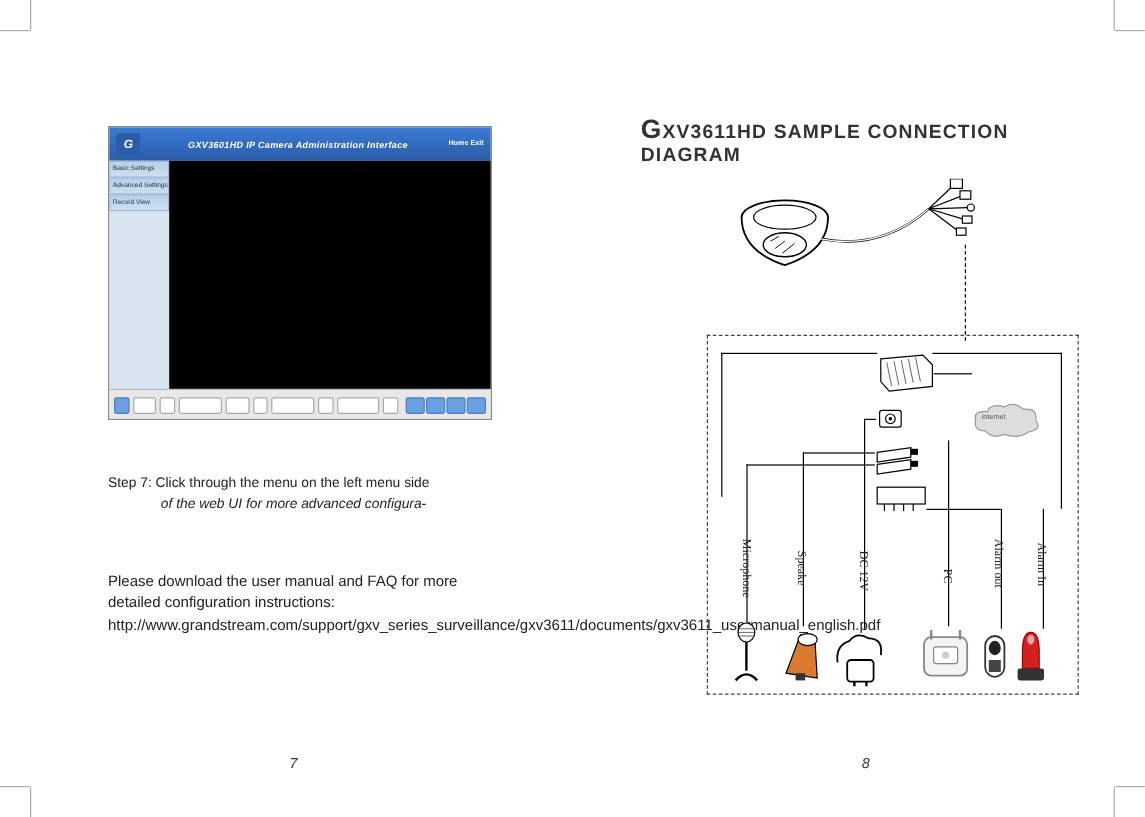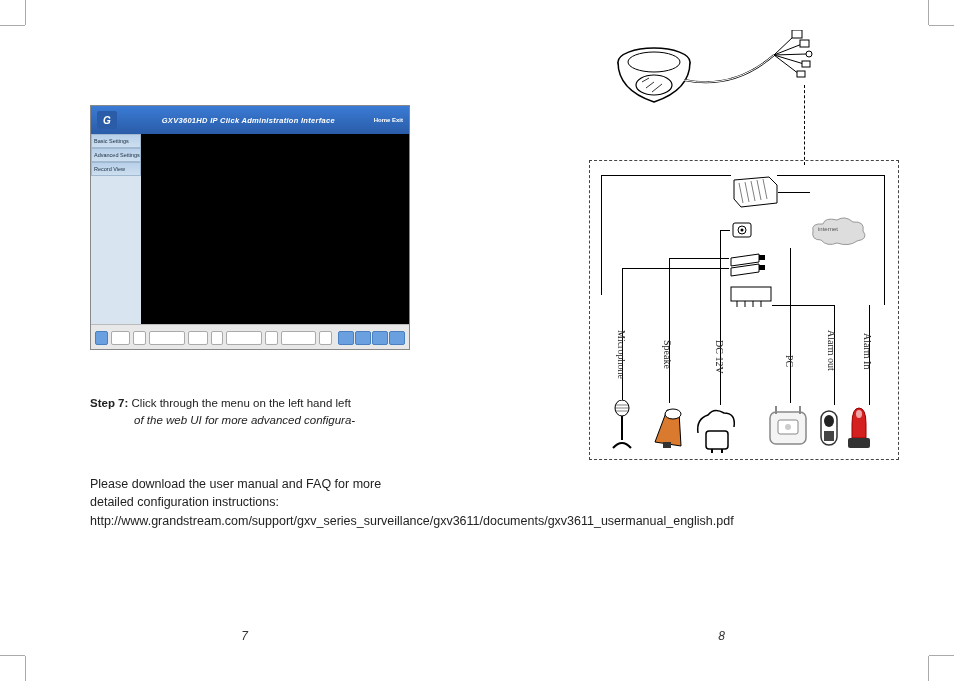--- a/index.html
+++ b/index.html
@@ -30,21 +30,21 @@
   .ss-body { display: flex; height: 190px; }
   .ss-sidebar { width: 50px; background: #d8e4f0; display: flex; flex-direction: column; }
   .ss-menu-item { height: 14px; background: linear-gradient(#b8d0ea,#cddff0); border: 1px solid #a0b8d0; margin: 0; font-size: 5.5px; color: #234; display: flex; align-items: center; padding-left: 2px; cursor: pointer; }
   .ss-video { flex: 1; background: #000; }
   .ss-toolbar { height: 26px; background: #e8e8e8; border-top: 1px solid #bbb; display: flex; align-items: center; padding: 0 4px; gap: 3px; }
   .ss-tb-btn { height: 14px; background: #fff; border: 1px solid #aaa; border-radius: 2px; font-size: 5px; display: flex; align-items: center; justify-content: center; color: #333; }
   .ss-tb-icon { width: 14px; background: #6aa0e0; border-color:#4a80c0; }
   .ss-tb-group { display:flex; gap:1px; }
 
   .step-block { margin-top: 45px; font-size: 11.5px; line-height: 1.5; color: #222; }
-  .step-label { font-weight: bold; }
+  .step-label { font-weight: normal; }
   .step-text { display: inline; }
   .step-indent { padding-left: 44px; font-style: italic; }
 
   .download-block { margin-top: 45px; font-size: 12.5px; line-height: 1.5; color: #222; max-width: 300px; }
 
   .page-num { position: absolute; bottom: 38px; font-size: 12px; color: #333; font-style: italic; }
   .page-num-left { left: 50%; transform: translateX(-50%); }
   .page-num-right { left: 50%; transform: translateX(-50%); }
 
   
@@ -104,21 +104,21 @@
   <div class="crop-mark crop-tr-h"></div>
     <div class="crop-mark crop-tr-v"></div>
   <div class="crop-mark crop-br-h"></div>
     <div class="crop-mark crop-br-v"></div>
 
   <div class="page page-left">
 
     <div class="screenshot">
       <div class="ss-header">
         <div class="ss-logo">G</div>
-        <div class="ss-title">GXV3601HD IP Click Administration Interface</div>
+        <div class="ss-title">GXV3601HD IP Camera Administration Interface</div>
         <div class="ss-header-right">Home   Exit</div>
       </div>
       <div class="ss-body">
         <div class="ss-sidebar">
           <div class="ss-menu-item">Basic Settings</div>
           <div class="ss-menu-item">Advanced Settings</div>
           <div class="ss-menu-item">Record View</div>
         </div>
         <div class="ss-video"></div>
       </div>
@@ -138,31 +138,34 @@
           <div class="ss-tb-btn ss-tb-icon" style="width:16px"></div>
           <div class="ss-tb-btn ss-tb-icon" style="width:16px"></div>
           <div class="ss-tb-btn ss-tb-icon" style="width:16px"></div>
           <div class="ss-tb-btn ss-tb-icon" style="width:16px"></div>
         </div>
       </div>
     </div>
 
     <div class="step-block">
       <span class="step-label">Step 7:</span>
-      <span class="step-text">Click through the menu on the left hand left</span><br>
+      <span class="step-text">Click through the menu on the left menu side</span><br>
       <div class="step-indent">of the web UI for more advanced configura-</div>
     </div>
 
     <div class="download-block">Please download the user manual and FAQ for more detailed configuration instructions: http://www.grandstream.com/support/gxv_series_surveillance/gxv3611/documents/gxv3611_usermanual_english.pdf</div>
 
     <div class="page-num page-num-left">7</div>
   </div>
 
   <div class="page page-right">
 
+    <div class="diagram-title">
+      <span class="cap">G</span><span>XV3611HD SAMPLE CONNECTION DIAGRAM</span>
+    </div>
 
     <div class="diagram-area">
 
       <div class="cam-body">
         <svg viewBox="0 0 80 70">
             <ellipse cx="40" cy="22" rx="36" ry="14" fill="#fff" stroke="#000" stroke-width="1.5"></ellipse>
             <path d="M4 22 Q4 50 40 62 Q76 50 76 22" fill="#fff" stroke="#000" stroke-width="1.5"></path>
             <ellipse cx="40" cy="22" rx="26" ry="10" fill="none" stroke="#000" stroke-width="1"></ellipse>
             <ellipse cx="40" cy="45" rx="18" ry="10" fill="#fff" stroke="#000" stroke-width="1.2"></ellipse>
             <path d="M28 42 L35 38 M32 48 L40 42 M38 52 L48 44" stroke="#000" stroke-width="0.8"></path>

